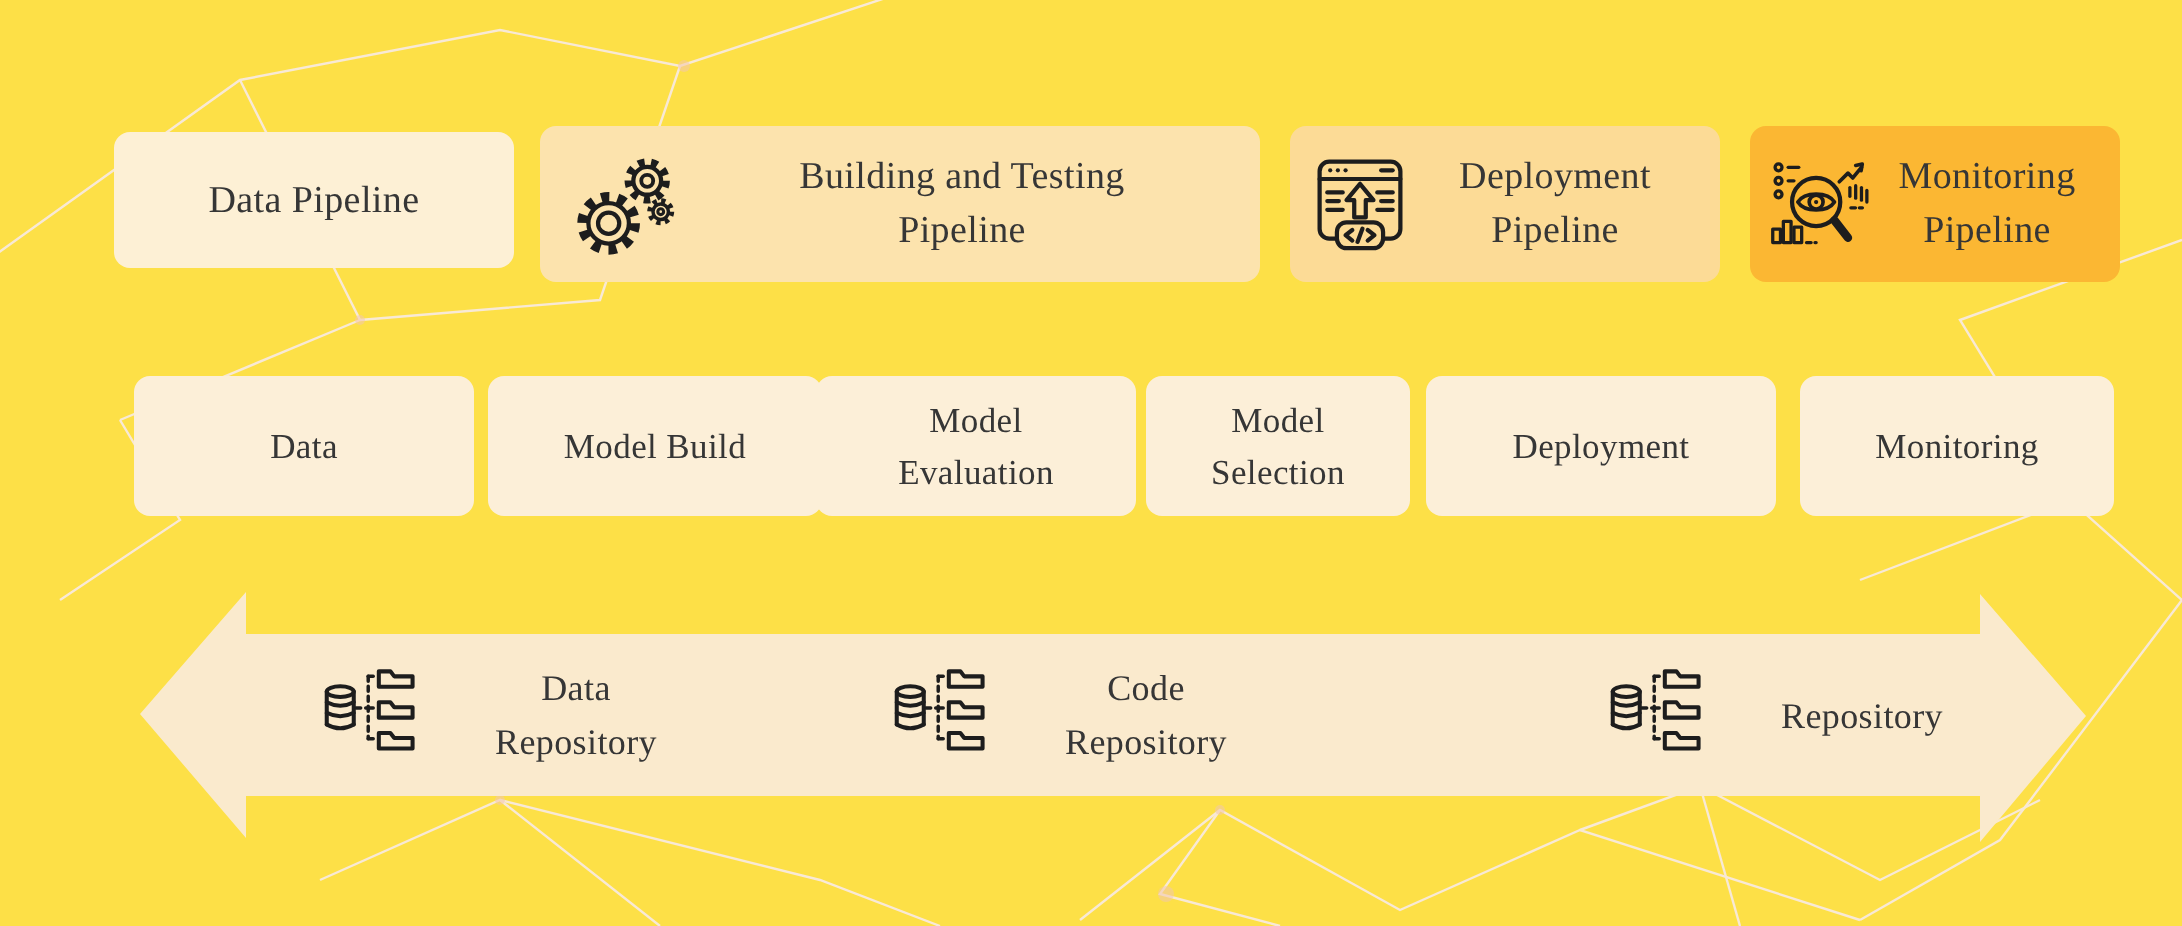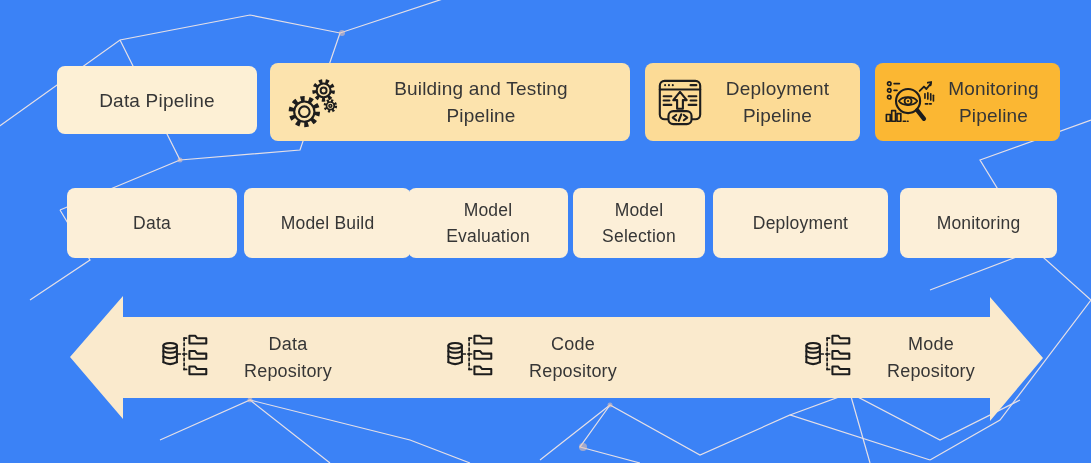--- a/index.html
+++ b/index.html
@@ -1,22 +1,22 @@
 <!DOCTYPE html>
 <html><head>
 <meta charset="utf-8">
 <style>
   html, body { margin: 0; padding: 0; background: #ffffff; }
   .canvas {
     position: relative;
     width: 1091px;
     height: 463px;
-    background: #3b82f6;
+    background: #fde047;
     overflow: hidden;
-    font-family: Liberation Sans, sans-serif;
+    font-family: Liberation Serif, serif;
     color: #363636;
   }
   svg.layer { position: absolute; left: 0; top: 0; }
 
   
   .box {
     position: absolute;
     border-radius: 8px;
     display: flex;
     align-items: center;
@@ -283,18 +283,17 @@
             <path d="M25 28 H29"></path>
             <path d="M25 44 H29"></path>
           <path d="M18.5 28 H25"></path>
         </g>
         <path d="M30.5 16.5 v-8 h6 l2 2.6 h9.5 v5.4 Z" transform="translate(0,0.5)"></path>
         <path d="M30.5 32.5 v-8 h6 l2 2.6 h9.5 v5.4 Z" transform="translate(0,0.5)"></path>
         <path d="M30.5 48.5 v-8 h6 l2 2.6 h9.5 v5.4 Z" transform="translate(0,0.5)"></path>
       </svg>
     </span>
     <div class="txt">
-      <div>Mode</div>
       <div>Repository</div>
     </div>
   </div>
 
 </div>
 
 </body></html>

